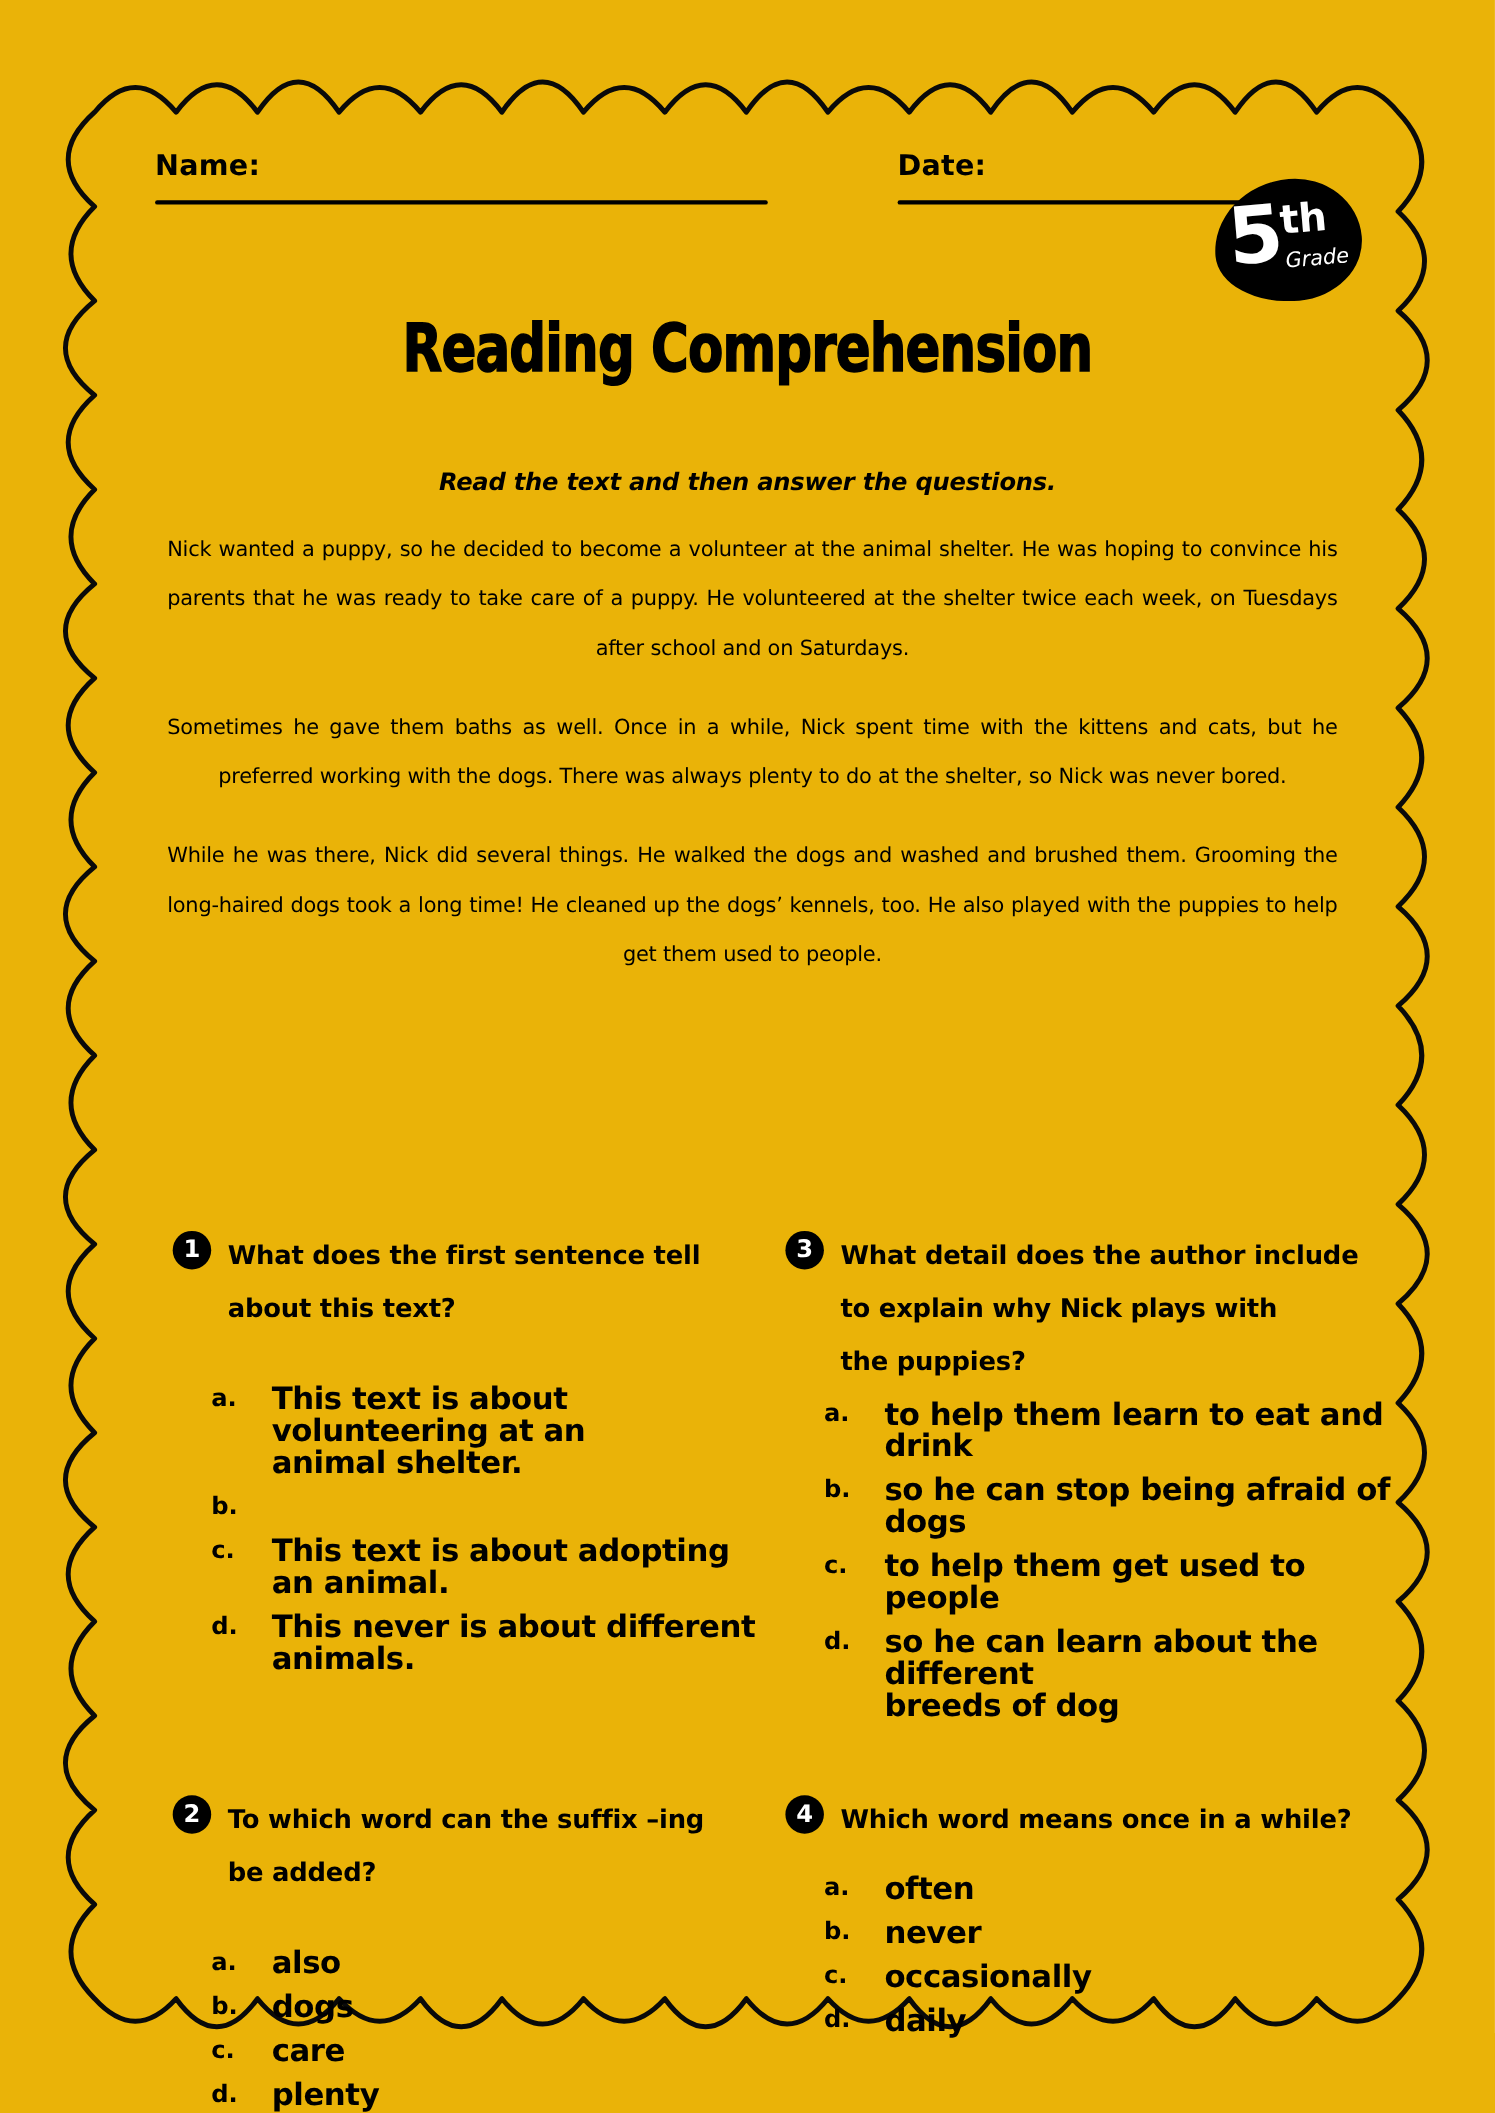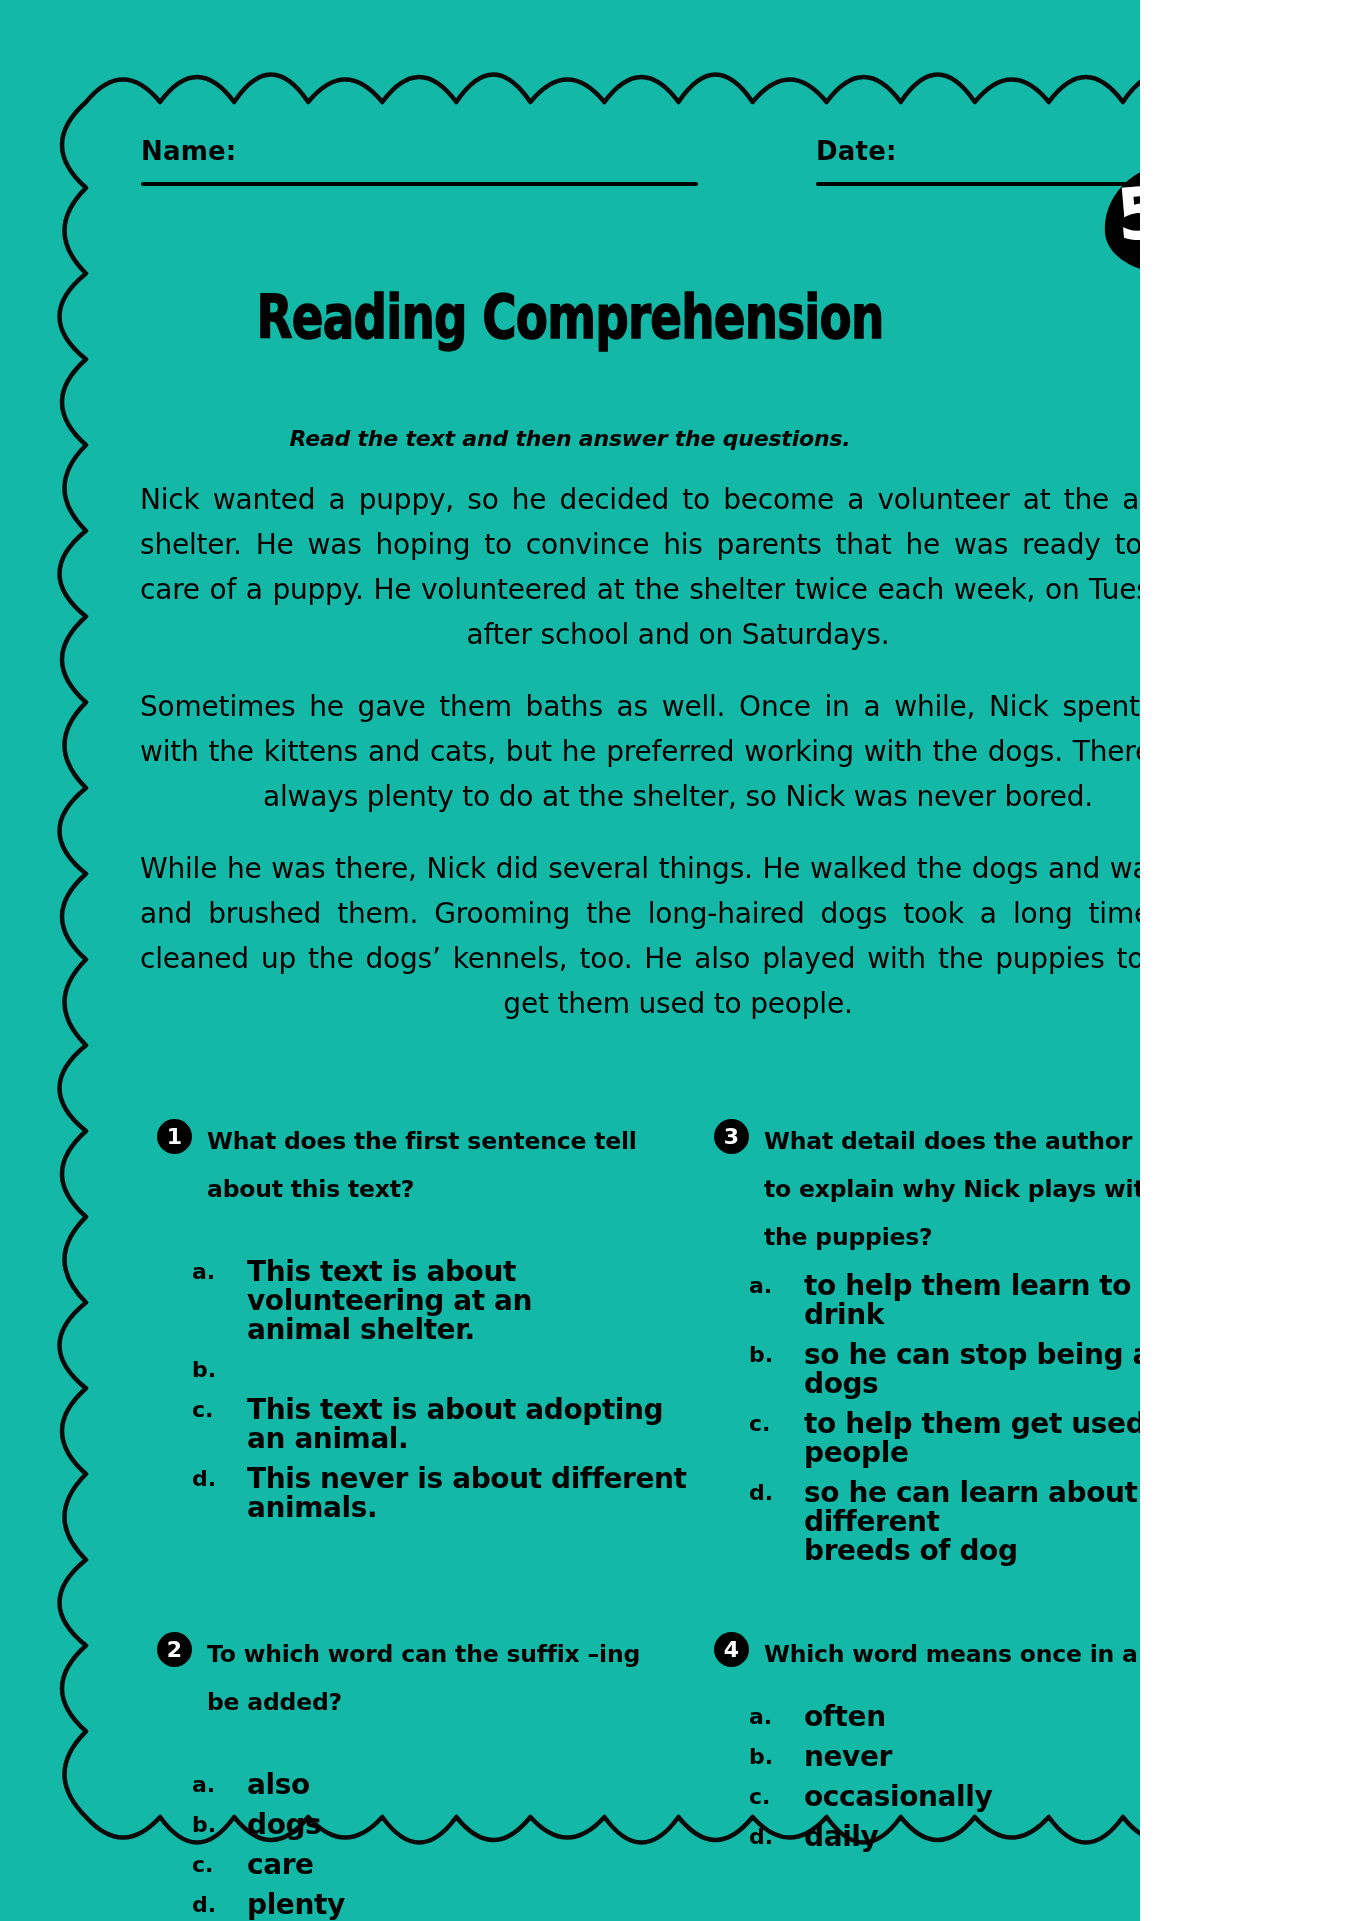--- a/index.html
+++ b/index.html
@@ -1,17 +1,17 @@
 <!DOCTYPE html>
 <html><head>
 <meta charset="utf-8">
 <style>
   html,body{margin:0;padding:0;background:#ffffff;}
   .page{
-    position:relative;width:1140px;height:1921px;background:#14b8a6;
+    position:relative;width:1359px;height:1921px;background:#eab308;
     font-family:"DejaVu Sans",sans-serif;color:#000;overflow:hidden;
   }
   .border-svg{position:absolute;left:0;top:0;width:1359px;height:1921px;}
 
   
   .field{position:absolute;}
   .field-label{font-size:26px;font-weight:bold;letter-spacing:0.2px;}
   .blank-line{height:4px;background:#000;margin-top:16px;border-radius:2px;}
   .name-field{left:141px;top:136px;width:557px;}
   .date-field{left:798px;top:136px;width:324px;margin-left:18px;}
@@ -33,21 +33,21 @@
     transform:scaleX(0.78);-webkit-text-stroke:1.5px #000;
   }
   .subtitle{
     position:absolute;left:0;right:0;top:390px;text-align:center;
     font-size:22px;font-weight:bold;font-style:italic;letter-spacing:-0.2px;margin-top:36px;
   }
 
   
   .passage{position:absolute;left:140px;top:477px;width:1076px;}
   .passage p{
-    margin:0 0 27px 0;font-size:28px;line-height:45px;
+    margin:0 0 27px 12px;font-size:19px;line-height:45px;
     text-align:justify;text-align-last:center;letter-spacing:-0.2px;
   }
 
   
   .questions{
     position:absolute;left:157px;top:1117px;width:1114px;
     display:grid;grid-template-columns:540px 557px;column-gap:17px;row-gap:54px;
   }
   .q-head{display:flex;gap:15px;align-items:flex-start;}
   .q-num{

